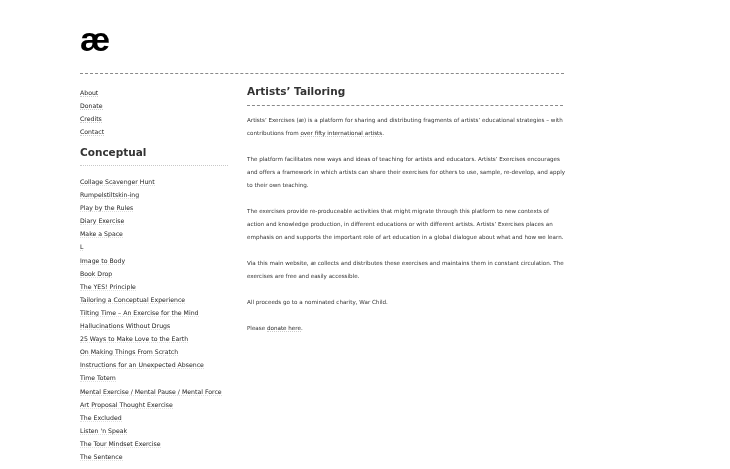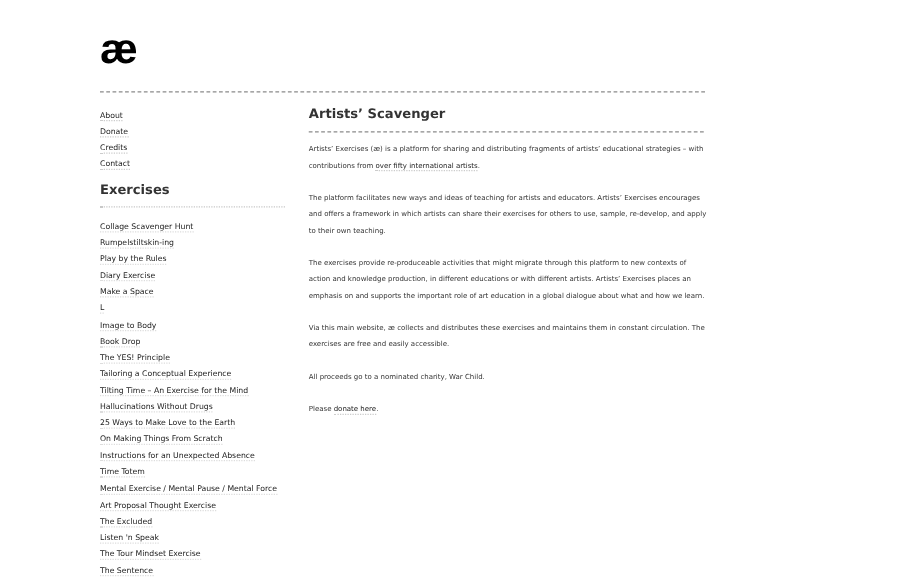--- a/index.html
+++ b/index.html
@@ -51,21 +51,21 @@
 
 <div class="logo">æ</div>
 <div class="top-rule"></div>
 
 <nav class="sidebar">
   <a class="nav-item"><span>About</span></a>
   <a class="nav-item"><span>Donate</span></a>
   <a class="nav-item"><span>Credits</span></a>
   <a class="nav-item"><span>Contact</span></a>
 
-  <div class="ex-heading">Exercises</div>
+  <div class="ex-heading">Conceptual</div>
 
   <div class="ex-list">
     <a class="ex-item"><span>Collage Scavenger Hunt</span></a>
     <a class="ex-item"><span>Rumpelstiltskin-ing</span></a>
     <a class="ex-item"><span>Play by the Rules</span></a>
     <a class="ex-item"><span>Diary Exercise</span></a>
     <a class="ex-item"><span>Make a Space</span></a>
     <a class="ex-item"><span>L</span></a>
     <a class="ex-item"><span>Image to Body</span></a>
     <a class="ex-item"><span>Book Drop</span></a>
@@ -80,21 +80,21 @@
     <a class="ex-item"><span>Mental Exercise / Mental Pause / Mental Force</span></a>
     <a class="ex-item"><span>Art Proposal Thought Exercise</span></a>
     <a class="ex-item"><span>The Excluded</span></a>
     <a class="ex-item"><span>Listen 'n Speak</span></a>
     <a class="ex-item"><span>The Tour Mindset Exercise</span></a>
     <a class="ex-item"><span>The Sentence</span></a>
   </div>
 </nav>
 
 <main class="main">
-  <h1 class="page-title">Artists’ Scavenger</h1>
+  <h1 class="page-title">Artists’ Tailoring</h1>
   <div class="title-rule"></div>
 
   <p class="para p1"><span>Artists’ Exercises (æ) is a platform for sharing and distributing fragments of artists’ educational strategies – with contributions from </span><a>over fifty international artists</a><span>.</span></p>
   <p class="para">The platform facilitates new ways and ideas of teaching for artists and educators. Artists’ Exercises encourages and offers a framework in which artists can share their exercises for others to use, sample, re-develop, and apply to their own teaching.</p>
   <p class="para">The exercises provide re-produceable activities that might migrate through this platform to new contexts of action and knowledge production, in different educations or with different artists. Artists’ Exercises places an emphasis on and supports the important role of art education in a global dialogue about what and how we learn.</p>
   <p class="para">Via this main website, æ collects and distributes these exercises and maintains them in constant circulation. The exercises are free and easily accessible.</p>
   <p class="para">All proceeds go to a nominated charity, War Child.</p>
   <p class="para"><span>Please </span><a>donate here</a><span>.</span></p>
 </main>
 

